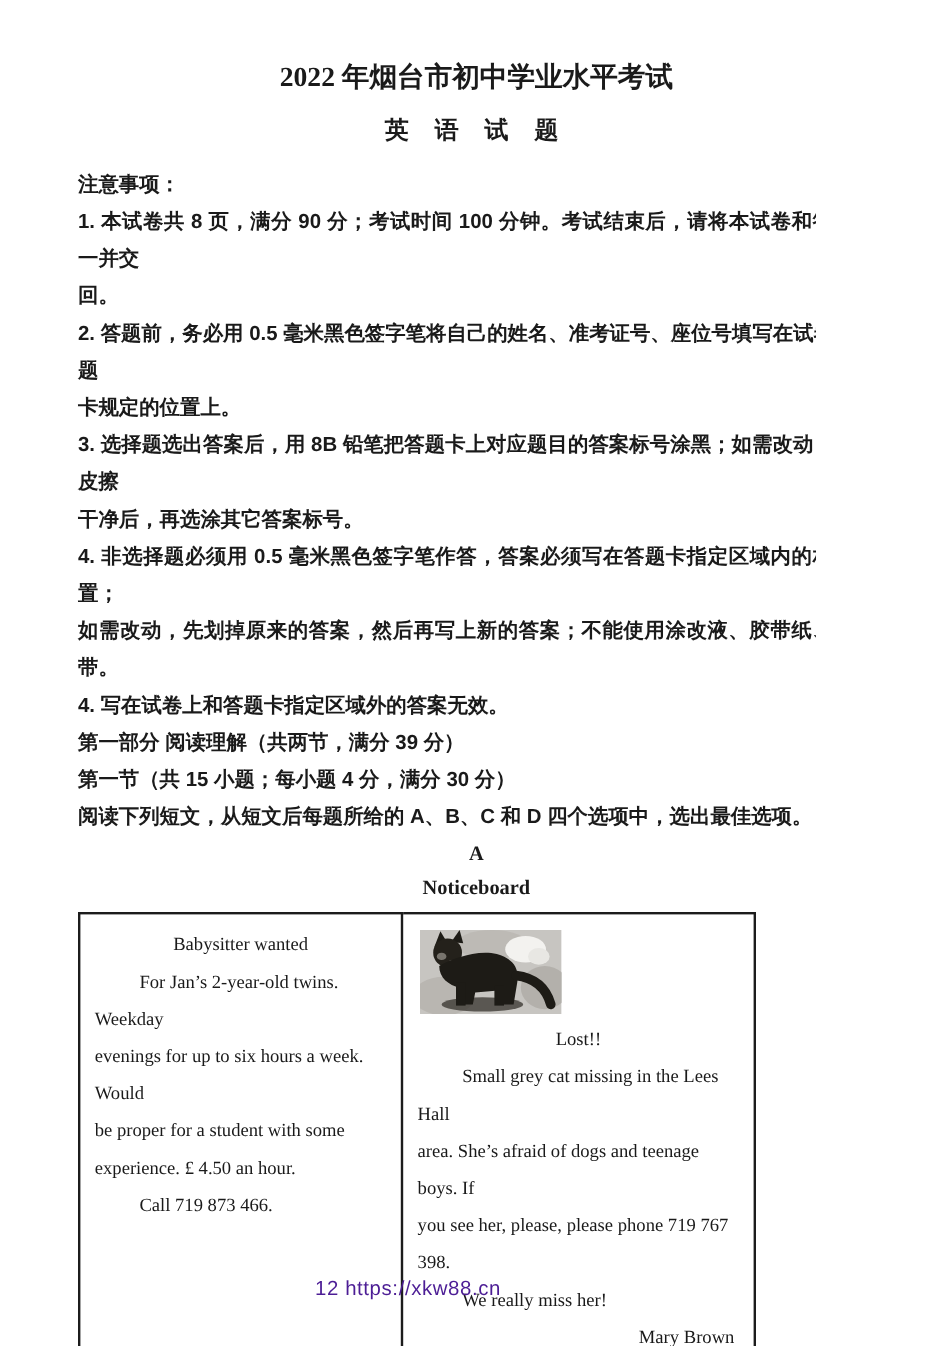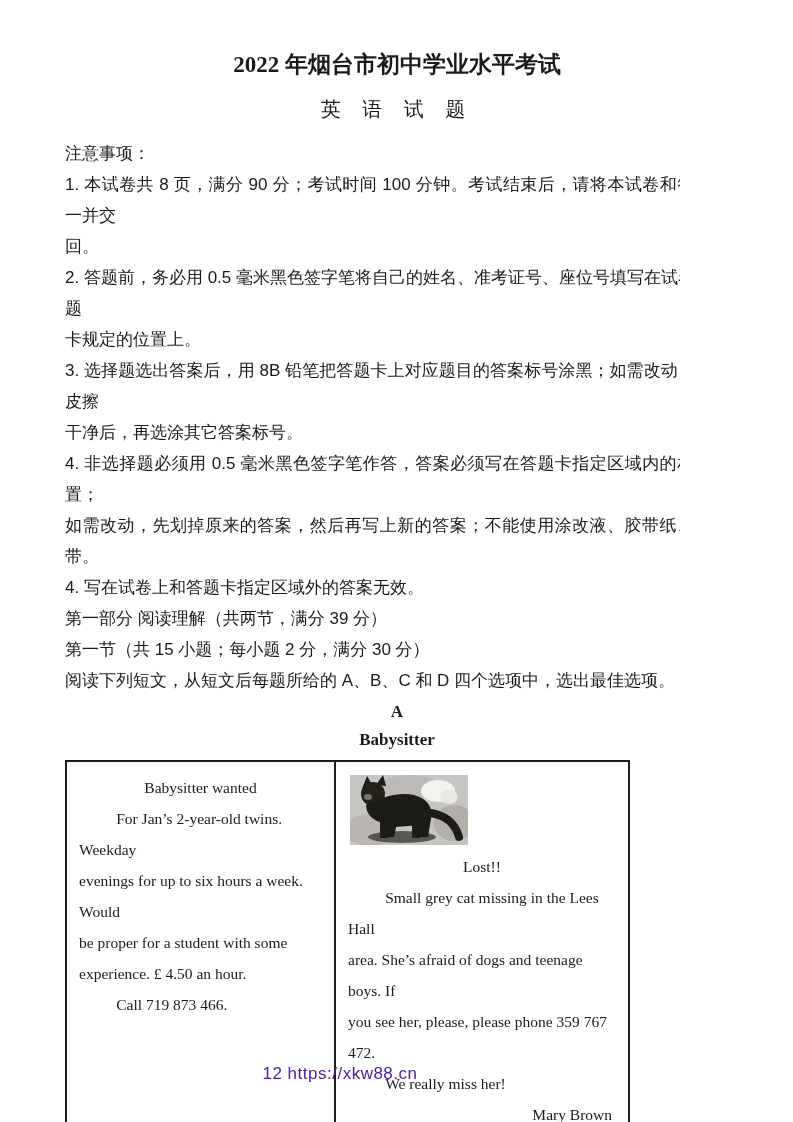--- a/index.html
+++ b/index.html
@@ -22,30 +22,30 @@
   }
   .doc-title {
     text-align: center;
     font-family: "Liberation Serif", serif;
     font-weight: bold;
     font-size: 23px;
     line-height: 30px;
   }
   .doc-subtitle {
     text-align: center;
-    font-weight: normal;
+    font-weight: bold;
     font-size: 20px;
     line-height: 26px;
     letter-spacing: 8px;
     margin-top: 16px;
   }
   .cn-block { margin-top: 16px; }
   .cn {
     font-size: 17px;
-    font-weight: normal;
+    font-weight: bold;
     line-height: 31px;
     white-space: pre-line;
     text-align: justify;
   }
   .center-label {
     font-family: "Liberation Serif", serif;
     font-weight: bold;
     font-size: 17px;
     line-height: 28px;
     text-align: center;
@@ -110,26 +110,26 @@
       <div class="cn">1. 本试卷共 8 页，满分 90 分；考试时间 100 分钟。考试结束后，请将本试卷和答题卡一并交
 回。</div>
       <div class="cn">2. 答题前，务必用 0.5 毫米黑色签字笔将自己的姓名、准考证号、座位号填写在试卷和答题
 卡规定的位置上。</div>
       <div class="cn">3. 选择题选出答案后，用 8B 铅笔把答题卡上对应题目的答案标号涂黑；如需改动，用橡皮擦
 干净后，再选涂其它答案标号。</div>
       <div class="cn">4. 非选择题必须用 0.5 毫米黑色签字笔作答，答案必须写在答题卡指定区域内的相应位置；
 如需改动，先划掉原来的答案，然后再写上新的答案；不能使用涂改液、胶带纸、修正带。</div>
       <div class="cn">4. 写在试卷上和答题卡指定区域外的答案无效。</div>
       <div class="cn">第一部分 阅读理解（共两节，满分 39 分）</div>
-      <div class="cn">第一节（共 15 小题；每小题 2 分，满分 30 分）</div>
+      <div class="cn">第一节（共 15 小题；每小题 4 分，满分 30 分）</div>
       <div class="cn">阅读下列短文，从短文后每题所给的 A、B、C 和 D 四个选项中，选出最佳选项。</div>
     </div>
 
     <div class="center-label" style="margin-top:2px;">A</div>
-    <div class="center-label">Babysitter</div>
+    <div class="center-label">Noticeboard</div>
 
     <table class="board">
       <tbody>
           <tr class="row-top">
         <td class="col-left babysitter-cell">
           <div class="cell-title">Babysitter wanted</div>
           <div class="cell-body">For Jan’s 2-year-old twins. Weekday
 evenings for up to six hours a week. Would
 be proper for a student with some
 experience. £ 4.50 an hour.</div>
@@ -150,21 +150,21 @@
             <ellipse cx="18" cy="22" rx="4" ry="3" fill="#8d8a82" opacity="0.8"></ellipse>
             <ellipse cx="27" cy="27" rx="3" ry="2" fill="#7e7b73" opacity="0.7"></ellipse>
             <path d="M 16 30 C 26 24, 48 16, 64 20 C 78 24, 83 32, 81 44 L 78 62 L 68 62 L 70 50 L 46 52 L 44 62 L 34 62 L 33 48 C 24 46, 16 40, 16 30 Z" fill="#1d1b16"></path>
             <rect x="30" y="44" width="8" height="19" fill="#1d1b16"></rect>
             <rect x="62" y="46" width="8" height="17" fill="#1d1b16"></rect>
             <path d="M 80 38 C 96 40, 105 48, 109 62" stroke="#1d1b16" stroke-width="8" fill="none" stroke-linecap="round"></path>
           </svg>
           <div class="cell-title lost-title">Lost!!</div>
           <div class="cell-body">Small grey cat missing in the Lees Hall
 area. She’s afraid of dogs and teenage boys. If
-you see her, please, please phone 359 767 472.</div>
+you see her, please, please phone 719 767 398.</div>
           <div class="cell-line">We really miss her!</div>
           <div class="signature">Mary Brown</div>
         </td>
       </tr>
 
     </tbody>
       </table>
 
   </div>
 

